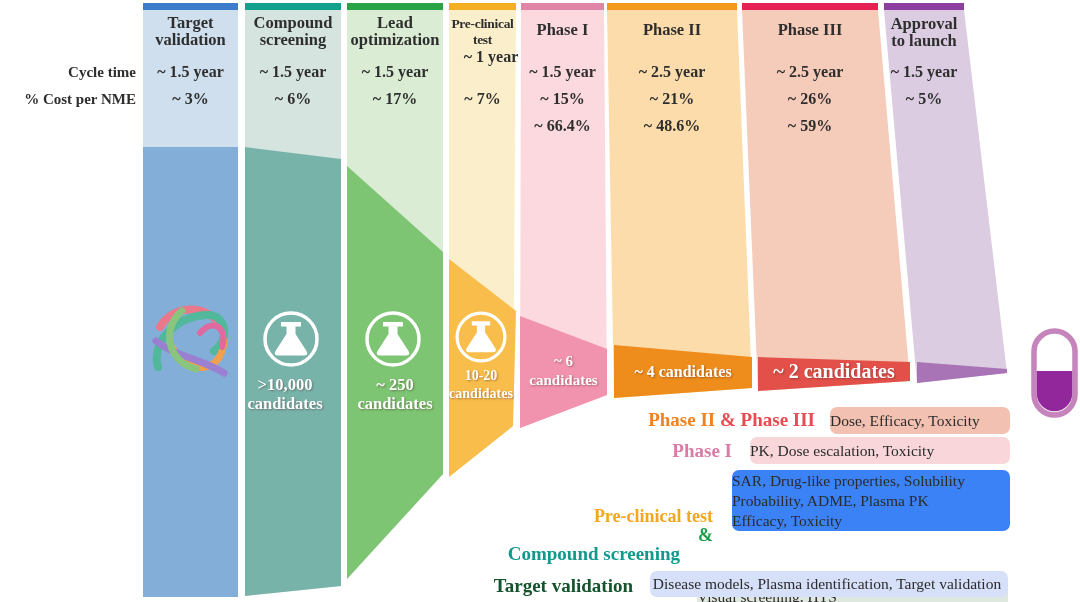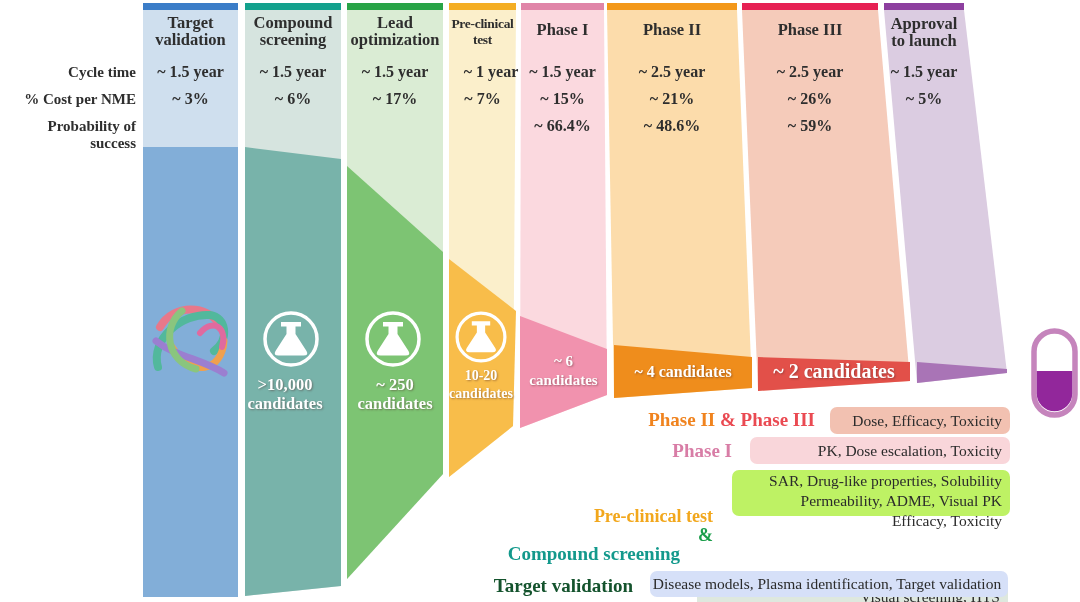--- a/index.html
+++ b/index.html
@@ -8,21 +8,21 @@
   #shapes{position:absolute;left:0;top:0;}
   .txt{position:absolute;color:#2e2e2e;}
   .col-title{font-weight:bold;font-size:16.5px;line-height:17px;text-align:center;}
   .col-title.small{font-size:13.5px;letter-spacing:-0.3px;line-height:16px;padding-top:2px;}
   .rowlabel{font-weight:bold;font-size:15px;text-align:right;width:136px;left:0;}
   .val{font-weight:bold;font-size:16px;text-align:center;height:18px;line-height:18px;}
   .cand{position:absolute;color:#fff;font-weight:bold;text-align:center;
         text-shadow:1px 1px 2px rgba(80,40,40,.45);}
   .leg-label{position:absolute;font-weight:bold;font-size:19px;text-align:right;line-height:21px;}
   .leg-box{position:absolute;border-radius:7px;font-size:15.5px;color:#2b2b2b;
-           text-align:right;padding-right:8px;box-sizing:border-box;}
+           text-align:left;padding-right:0;box-sizing:border-box;}
   .leg-box .bl{line-height:20px;}
 </style>
 </head>
 <body>
 
 <div id="fig">
 
   <svg id="shapes" width="1080" height="602" viewBox="0 0 1080 602">
     <defs>
       <g id="flask-glyph">
@@ -102,26 +102,25 @@
   <div class="txt col-title" style="left:742px;width:136px;top:21px">
     <div>Phase III</div>
   </div>
   <div class="txt col-title" style="left:884px;width:80px;top:15px">
     <div>Approval</div>
       <div>to launch</div>
   </div>
 
   <div class="txt rowlabel" style="top:64px">Cycle time</div>
   <div class="txt rowlabel" style="top:91px">% Cost per NME</div>
-  <div class="txt rowlabel" style="top:118px">Probability of success</div>
 
   <div class="txt val" style="left:143px;width:95px;top:63px">~ 1.5 year</div>
   <div class="txt val" style="left:245px;width:96px;top:63px">~ 1.5 year</div>
   <div class="txt val" style="left:347px;width:96px;top:63px">~ 1.5 year</div>
-  <div class="txt val" style="left:449px;width:84px;top:63px">~ 1 year</div>
+  <div class="txt val" style="left:449px;width:84px;top:48px">~ 1 year</div>
   <div class="txt val" style="left:521px;width:83px;top:63px">~ 1.5 year</div>
   <div class="txt val" style="left:607px;width:130px;top:63px">~ 2.5 year</div>
   <div class="txt val" style="left:742px;width:136px;top:63px">~ 2.5 year</div>
   <div class="txt val" style="left:884px;width:80px;top:63px">~ 1.5 year</div>
 
   <div class="txt val" style="left:143px;width:95px;top:90px">~ 3%</div>
   <div class="txt val" style="left:245px;width:96px;top:90px">~ 6%</div>
   <div class="txt val" style="left:347px;width:96px;top:90px">~ 17%</div>
   <div class="txt val" style="left:449px;width:67px;top:90px">~ 7%</div>
   <div class="txt val" style="left:521px;width:83px;top:90px">~ 15%</div>
@@ -167,23 +166,23 @@
     <span style="color: rgb(216, 125, 166);">Phase I</span>
   </div>
   <div class="leg-box" style="left: 750px; top: 437px; width: 260px; height: 27px; line-height: 27px; background-color: rgb(249, 214, 218);">
     <span>PK, Dose escalation, Toxicity</span>
   </div>
 
   <div class="leg-label" style="left:400px;width:313px;top:471px;font-size:18px;line-height:19px">
     <div style="color: rgb(242, 167, 28); margin-top: 36px;">Pre-clinical test</div>
     <div style="color: rgb(27, 158, 75);">&amp;</div>
   </div>
-  <div class="leg-box" style="left: 732px; top: 470px; width: 278px; height: 46px; padding-top: 1px; background-color: #bef264;">
+  <div class="leg-box" style="left: 732px; top: 470px; width: 278px; height: 61px; padding-top: 1px; background-color: #3b82f6;">
     <div class="bl">SAR, Drug-like properties, Solubility</div>
-    <div class="bl">Permeability, ADME, Visual PK</div>
+    <div class="bl">Probability, ADME, Plasma PK</div>
     <div class="bl">Efficacy, Toxicity</div>
   </div>
 
   <div class="leg-label" style="left:400px;width:280px;top:543px">
     <span style="color: rgb(19, 153, 140);">Compound screening</span>
   </div>
   <div class="leg-box" style="left: 697px; top: 539px; width: 311px; height: 27px; line-height: 27px; background-color: rgb(222, 232, 222); margin-top: 44px;">
     <span>Visual screening, HTS</span>
   </div>
 

